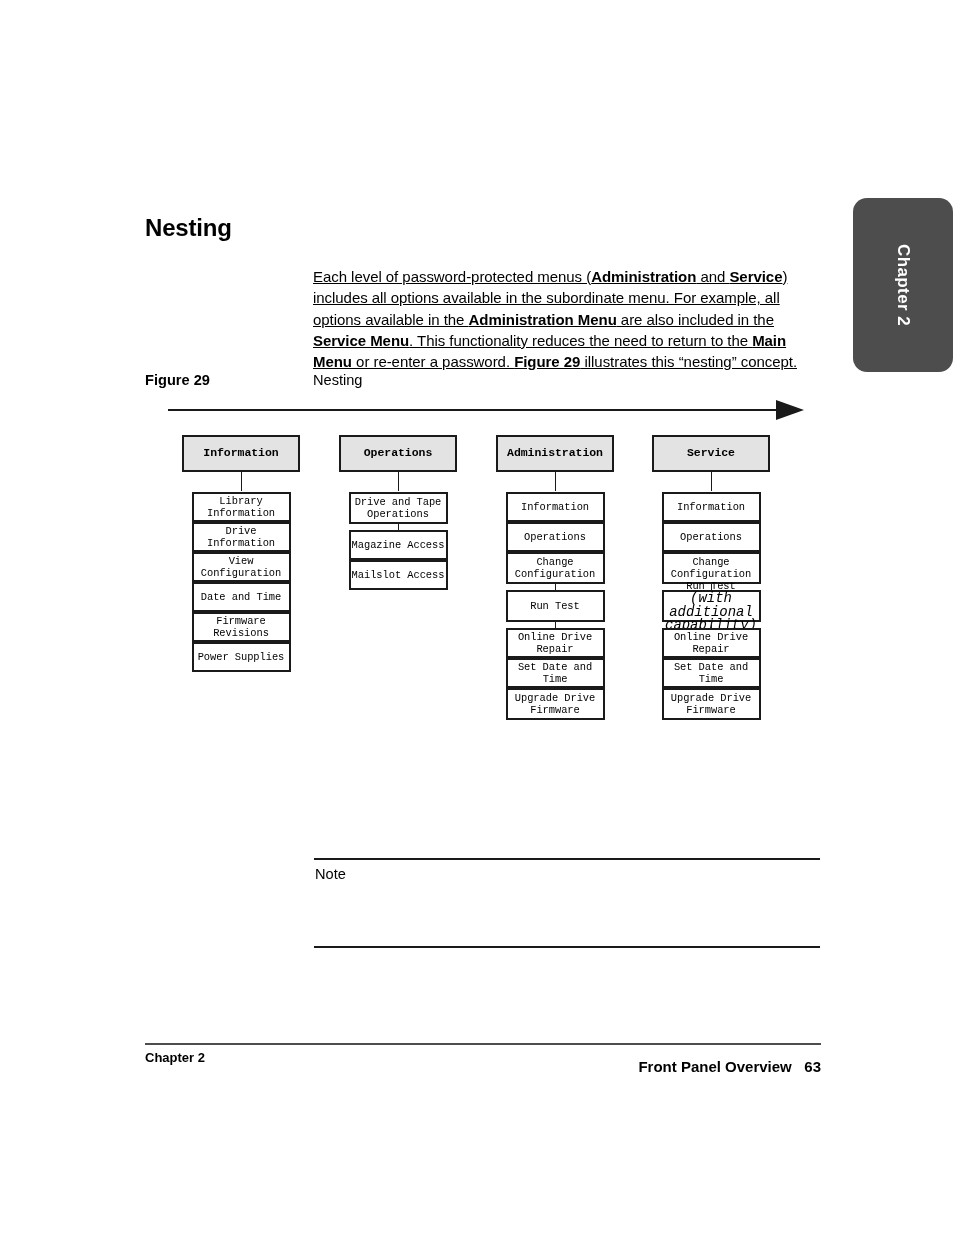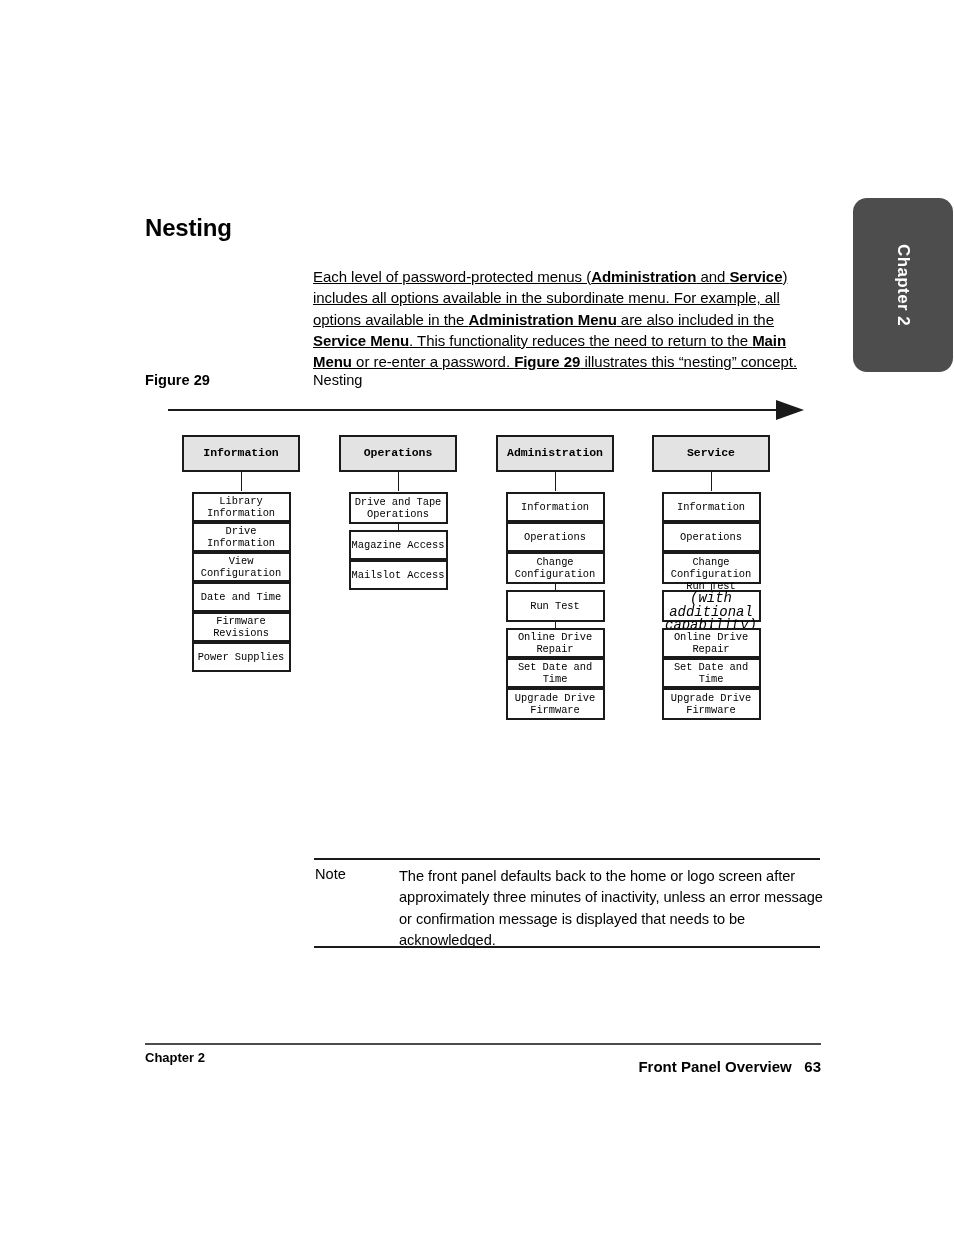--- a/index.html
+++ b/index.html
@@ -292,20 +292,19 @@
       <div class="node child has-next">Online Drive Repair</div>
       <div class="node child has-next">Set Date and Time</div>
       <div class="node child tall">
         <span><span>Upgrade Drive</span><br><span>Firmware</span></span>
       </div>
     </div>
   </div>
 
   <div class="note-rule top"></div>
   <div class="note-label">Note</div>
-  <div class="note-text">The front panel defaults back to the home or logo screen after approximately three minutes of inactivity, unless an error message or confirmation message is displayed that needs to be acknowledged.</div>
   <div class="note-rule bottom"></div>
 
   <div class="footer-rule"></div>
   <div class="footer-left">Chapter 2</div>
   <div class="footer-right"><span>Front Panel Overview</span>&nbsp;&nbsp;&nbsp;<span>63</span></div>
 
 </div>
 
 </body></html>

